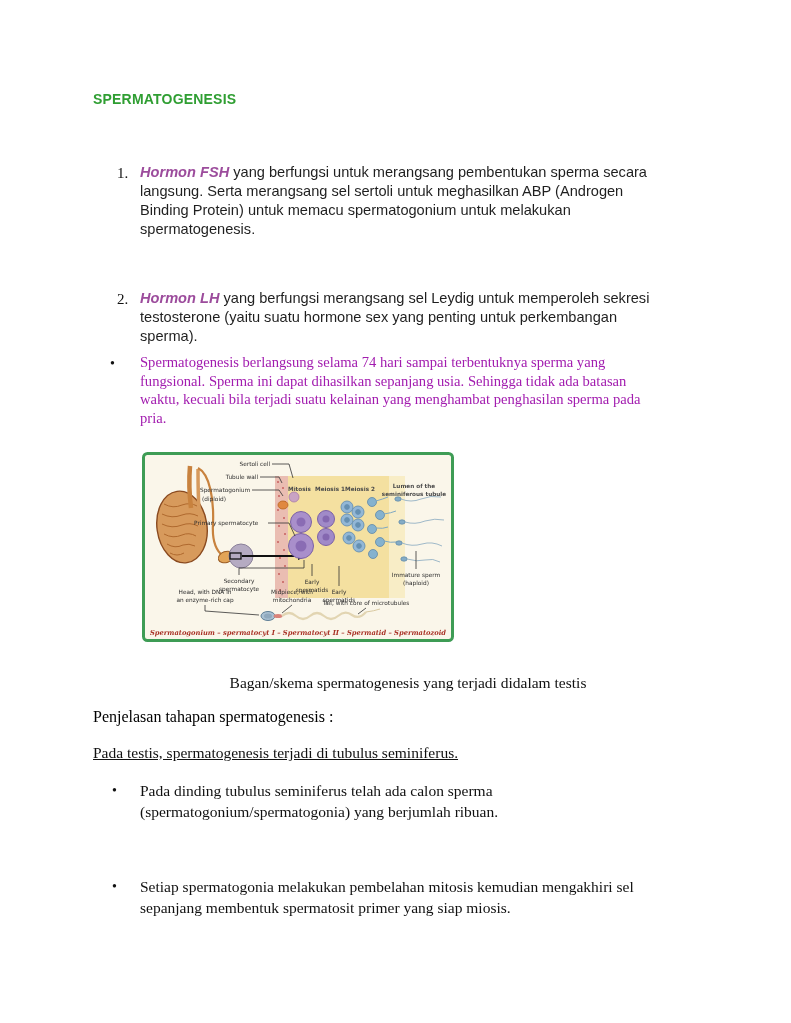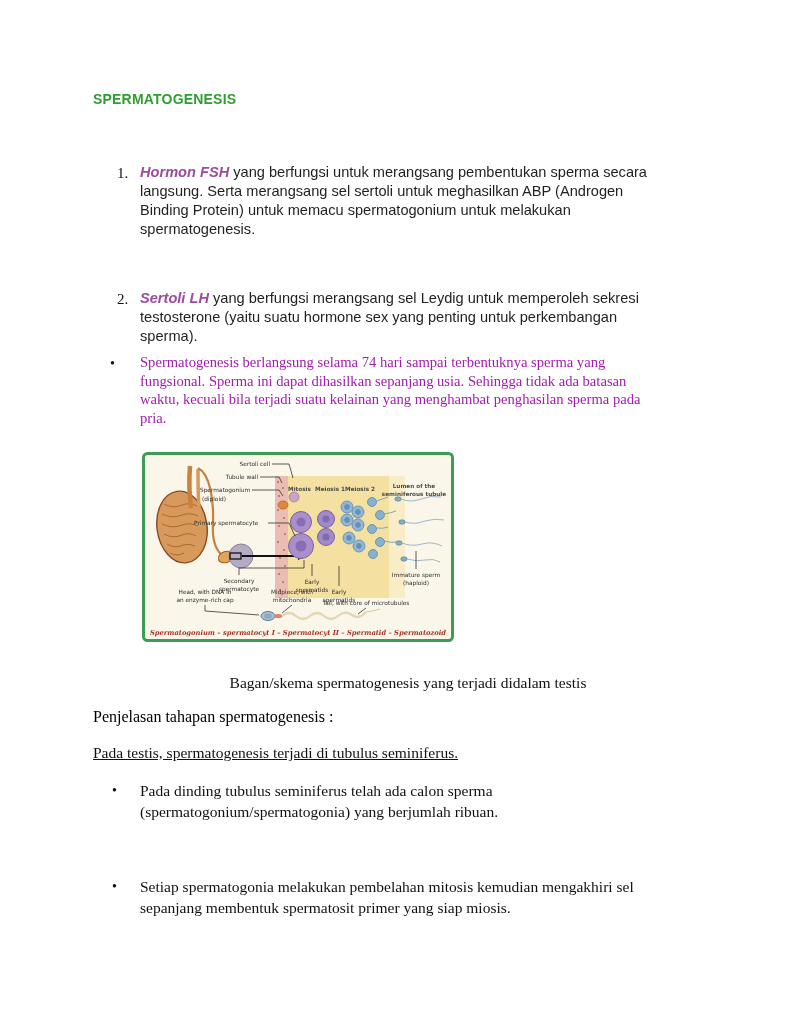--- a/index.html
+++ b/index.html
@@ -50,21 +50,21 @@
   <div class="abs" id="title">SPERMATOGENESIS</div>
 
 
   <div class="abs num" id="item1-num">1.</div>
   <div class="abs item-text" id="item1-text"><span class="lead">Hormon FSH</span><span> yang berfungsi untuk merangsang pembentukan sperma secara
 langsung. Serta merangsang sel sertoli untuk meghasilkan ABP (Androgen
 Binding Protein) untuk memacu spermatogonium untuk melakukan
 spermatogenesis.</span></div>
 
   <div class="abs num" id="item2-num">2.</div>
-  <div class="abs item-text" id="item2-text"><span class="lead">Sertoli LH</span><span> yang berfungsi merangsang sel Leydig untuk memperoleh sekresi
+  <div class="abs item-text" id="item2-text"><span class="lead">Hormon LH</span><span> yang berfungsi merangsang sel Leydig untuk memperoleh sekresi
 testosterone (yaitu suatu hormone sex yang penting untuk perkembangan
 sperma).</span></div>
 
   <div class="abs bullet-marker serif" id="bulletA-marker">•</div>
   <div class="abs pre" id="bulletA-text">Spermatogenesis berlangsung selama 74 hari sampai terbentuknya sperma yang
 fungsional. Sperma ini dapat dihasilkan sepanjang usia. Sehingga tidak ada batasan
 waktu, kecuali bila terjadi suatu kelainan yang menghambat penghasilan sperma pada
 pria.</div>
 
   <div class="abs" id="caption">Bagan/skema spermatogenesis yang terjadi didalam testis</div>

